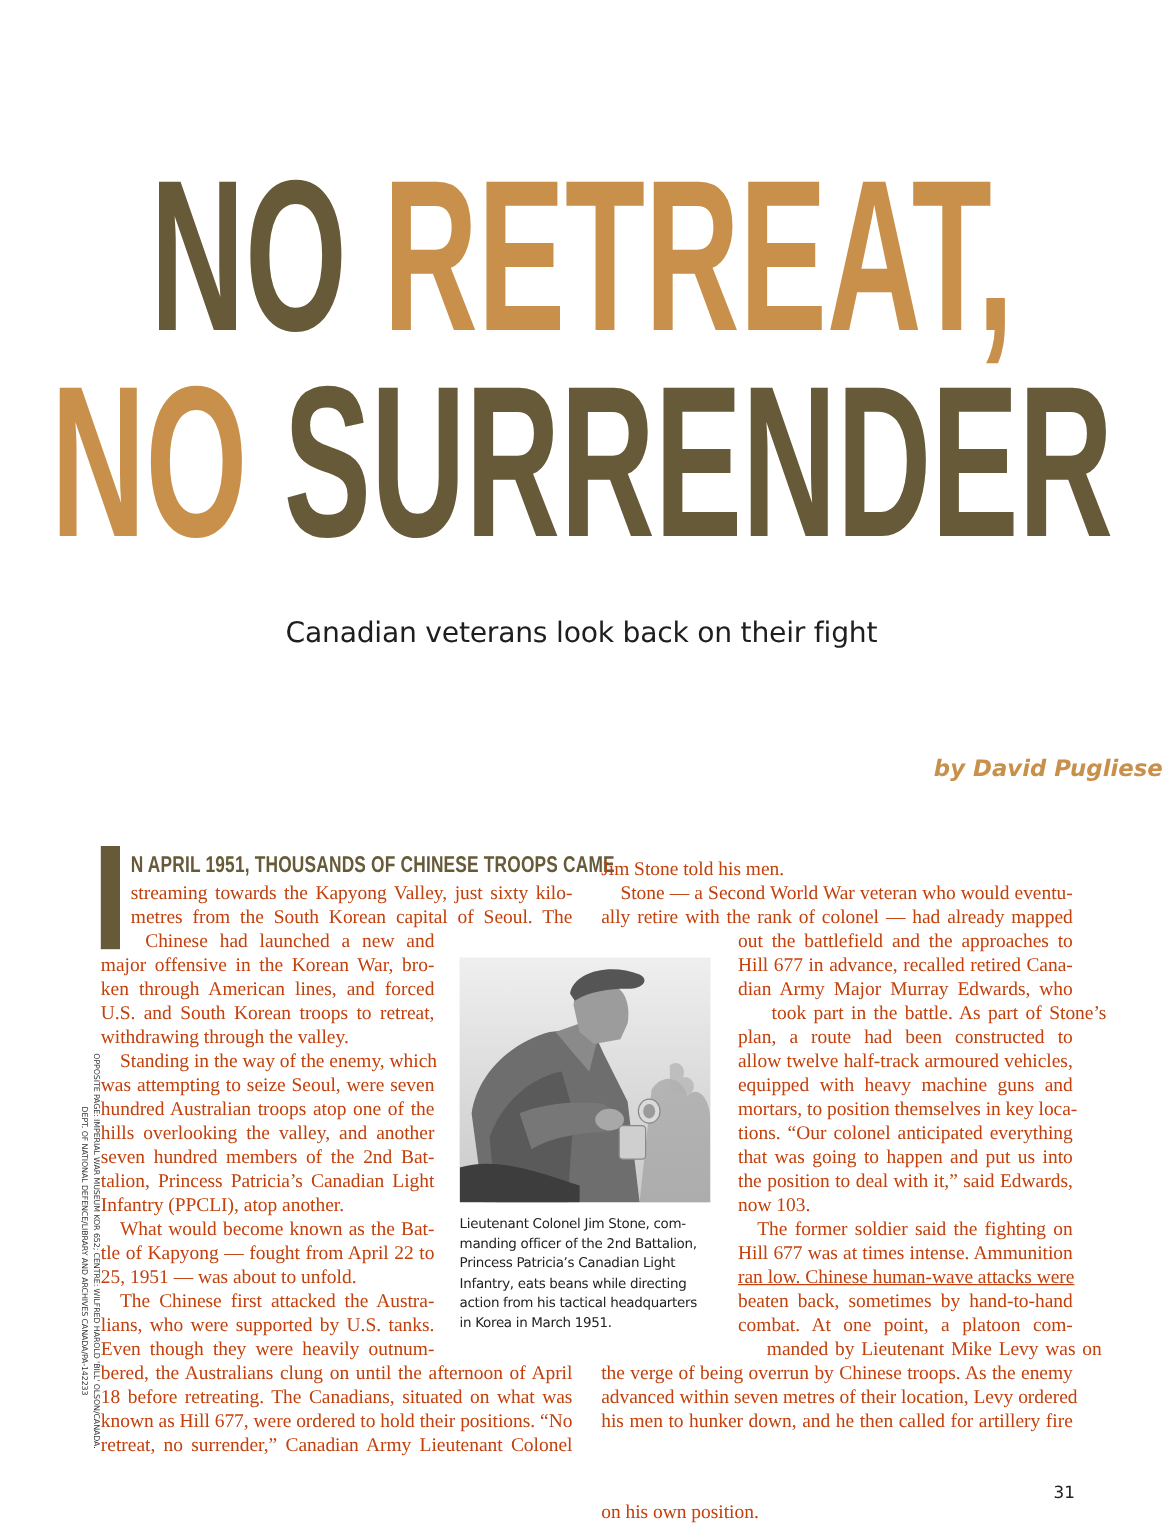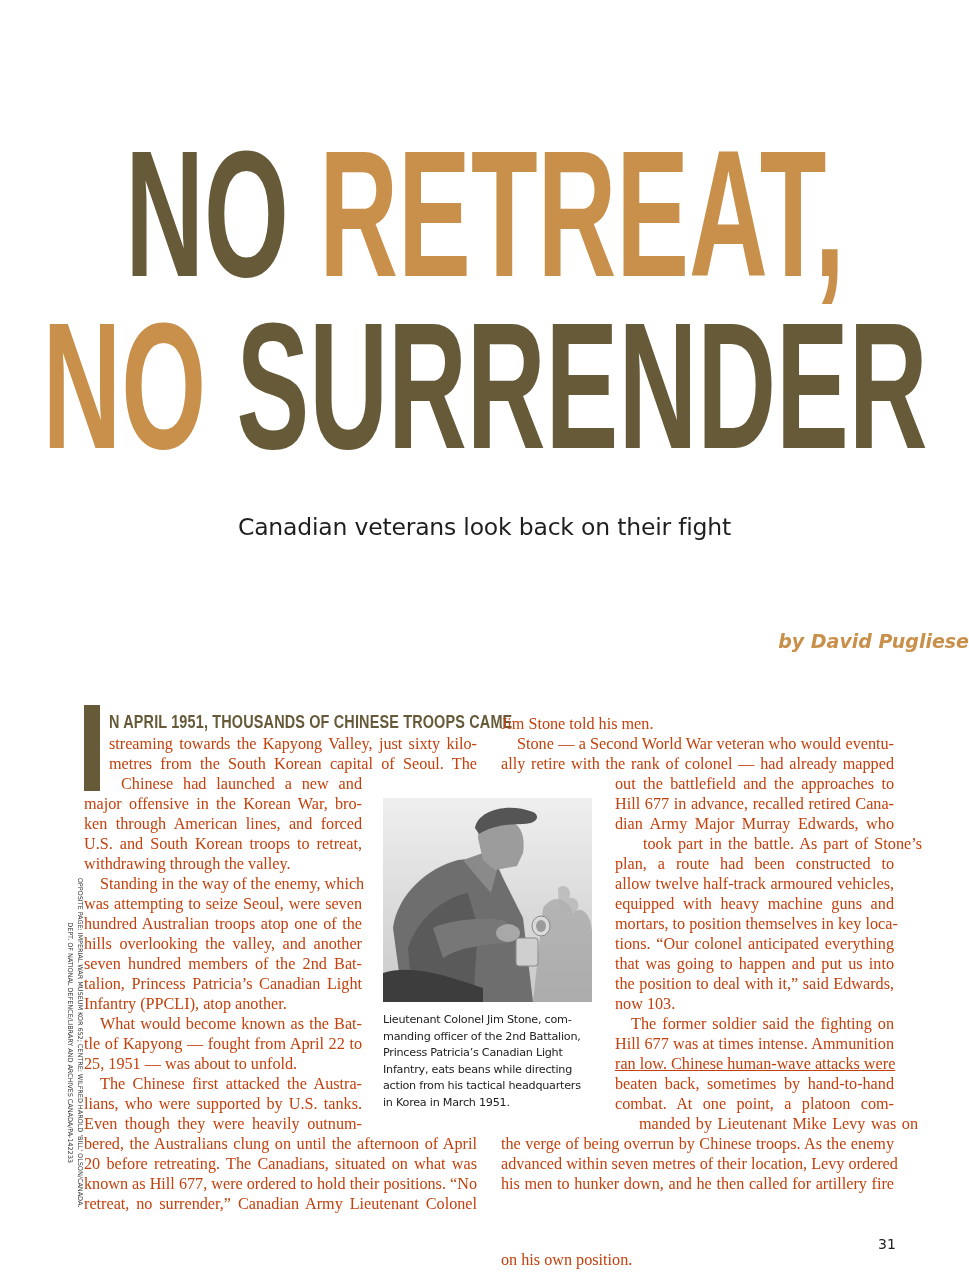--- a/index.html
+++ b/index.html
@@ -76,21 +76,21 @@
   <div class="line" style="left:84px; top:954px; width:278px;">seven hundred members of the 2nd Bat-</div>
   <div class="line" style="left:84px; top:974px; width:278px;">talion, Princess Patricia’s Canadian Light</div>
   <div class="line last" style="left:84px; top:994px; width:278px;">Infantry (PPCLI), atop another.</div>
   <div class="line" style="left:100px; top:1014px; width:262px;">What would become known as the Bat-</div>
   <div class="line" style="left:84px; top:1034px; width:278px;">tle of Kapyong — fought from April 22 to</div>
   <div class="line last" style="left:84px; top:1054px; width:278px;">25, 1951 — was about to unfold.</div>
   <div class="line" style="left:100px; top:1074px; width:262px;">The Chinese first attacked the Austra-</div>
   <div class="line" style="left:84px; top:1094px; width:278px;">lians, who were supported by U.S. tanks.</div>
   <div class="line" style="left:84px; top:1114px; width:278px;">Even though they were heavily outnum-</div>
   <div class="line" style="left:84px; top:1134px; width:393px;">bered, the Australians clung on until the afternoon of April</div>
-  <div class="line" style="left:84px; top:1154px; width:393px;">20 before retreating. The Canadians, situated on what was</div>
+  <div class="line" style="left:84px; top:1154px; width:393px;">18 before retreating. The Canadians, situated on what was</div>
   <div class="line" style="left:84px; top:1174px; width:393px;">known as Hill 677, were ordered to hold their positions. “No</div>
   <div class="line" style="left:84px; top:1194px; width:393px;">retreat, no surrender,” Canadian Army Lieutenant Colonel</div>
 </div>
 
 <div>
   <div class="line last" style="left:501px; top:714px; width:393px;">Jim Stone told his men.</div>
   <div class="line" style="left:517px; top:734px; width:377px;">Stone — a Second World War veteran who would eventu-</div>
   <div class="line" style="left:501px; top:754px; width:393px;">ally retire with the rank of colonel — had already mapped</div>
   <div class="line" style="left:615px; top:774px; width:279px;">out the battlefield and the approaches to</div>
   <div class="line" style="left:615px; top:794px; width:279px;">Hill 677 in advance, recalled retired Cana-</div>

